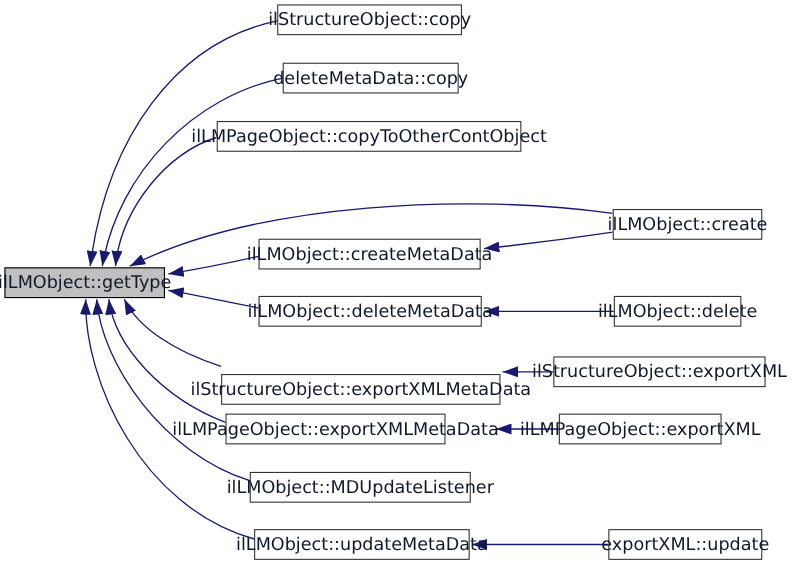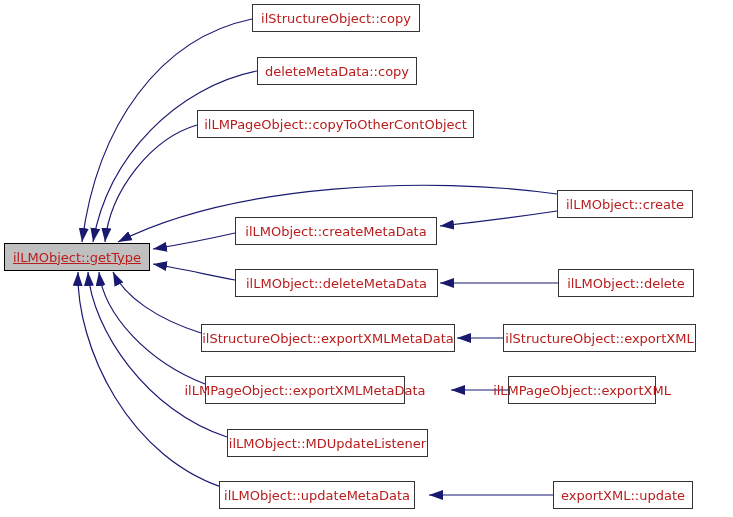--- a/index.html
+++ b/index.html
@@ -10,24 +10,24 @@
     background:#ffffff;
     font-family:"DejaVu Sans","Liberation Sans",sans-serif;
     overflow:hidden;
   }
   .edge-layer{position:absolute;left:0;top:0;}
   .edge{fill:none;stroke:#191970;stroke-width:1.2px;}
   .node{
     position:absolute;box-sizing:border-box;
     background:#ffffff;border:1.3px solid #343434;
     display:flex;align-items:center;justify-content:center;
-    font-size:13px;line-height:1;color:#b91c1c;
+    font-size:16px;line-height:1;color:#0f172a;
     white-space:nowrap;cursor:pointer;text-align:center;
   }
-  .node--focus{background:#c0c0c0;border:1.5px solid #000000;cursor:default;text-decoration:underline;}
+  .node--focus{background:#c0c0c0;border:1.5px solid #000000;cursor:default;}
 </style>
 </head>
 <body>
 
 <div class="stage">
 
   <svg class="edge-layer" width="733" height="517" viewBox="0 0 733 517" xmlns="http://www.w3.org/2000/svg">
     <defs>
       <marker id="arrowhead" markerWidth="14" markerHeight="10" refX="14" refY="5" orient="auto" markerUnits="userSpaceOnUse">
         <path d="M0,0 L14,5 L0,10 z" fill="#191970"></path>
@@ -71,45 +71,45 @@
   </div>
 
   <div class="node" style="left:235px;top:217px;width:202px;height:28px">
     <span>ilLMObject::createMetaData</span>
   </div>
 
   <div class="node" style="left:235px;top:269px;width:203px;height:28px">
     <span>ilLMObject::deleteMetaData</span>
   </div>
 
-  <div class="node" style="left:558px;top:269px;width:136px;height:28px">
+  <div class="node" style="left:558px;top:269px;width:116px;height:28px">
     <span>ilLMObject::delete</span>
   </div>
 
-  <div class="node" style="left:201px;top:324px;width:254px;height:28px">
+  <div class="node" style="left:201px;top:340px;width:254px;height:28px">
     <span>ilStructureObject::exportXMLMetaData</span>
   </div>
 
   <div class="node" style="left:503px;top:324px;width:193px;height:28px">
     <span>ilStructureObject::exportXML</span>
   </div>
 
   <div class="node" style="left:205px;top:376px;width:200px;height:28px">
     <span>ilLMPageObject::exportXMLMetaData</span>
   </div>
 
   <div class="node" style="left:508px;top:376px;width:148px;height:28px">
     <span>ilLMPageObject::exportXML</span>
   </div>
 
   <div class="node" style="left:227px;top:429px;width:201px;height:28px">
     <span>ilLMObject::MDUpdateListener</span>
   </div>
 
-  <div class="node" style="left:219px;top:481px;width:196px;height:28px">
+  <div class="node" style="left:231px;top:481px;width:196px;height:28px">
     <span>ilLMObject::updateMetaData</span>
   </div>
 
   <div class="node" style="left:553px;top:481px;width:140px;height:28px">
     <span>exportXML::update</span>
   </div>
 
 </div>
 
 </body></html>

